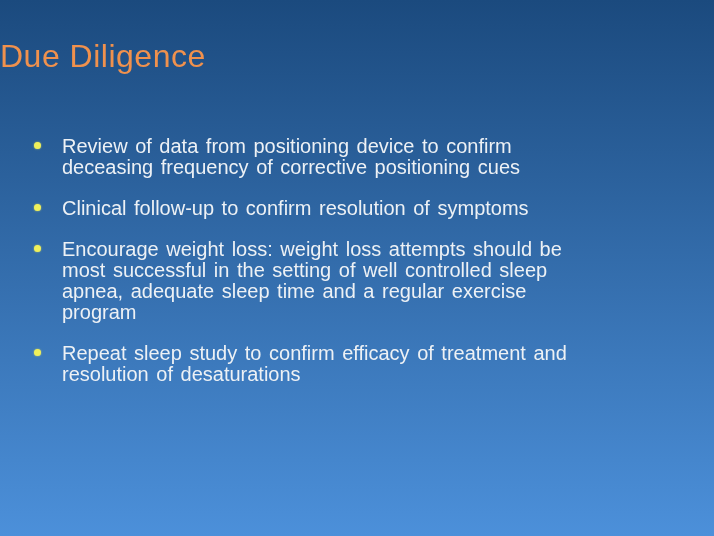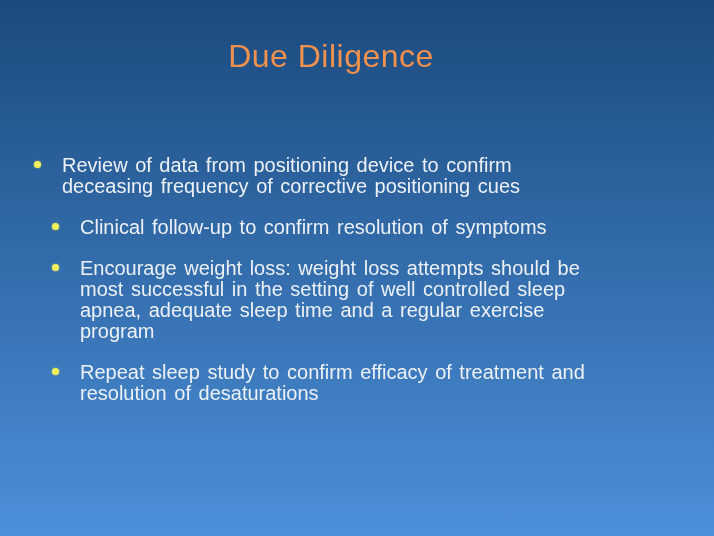--- a/index.html
+++ b/index.html
@@ -20,42 +20,41 @@
     width: 714px;
     height: 536px;
     background: linear-gradient(to bottom, var(--bg-top) 0%, var(--bg-bottom) 100%);
     overflow: hidden;
   }
   .slide-title {
     position: absolute;
     top: 35px;
     left: 0;
     right: 52px;
-    text-align: center;
+    text-align: left;
     font-size: 32px;
     line-height: 42px;
     font-weight: 400;
     color: var(--title-color);
     letter-spacing: 0.5px;
   }
   .bullet-list {
     position: absolute;
-    top: 155px;
+    top: 136px;
     left: 0;
     right: 8px;
     list-style: none;
   }
   .bullet-item {
     position: relative;
     padding-left: 62px;
     padding-right: 16px;
   }
   .bullet-item + .bullet-item {
     margin-top: 20px;
-    margin-left: 18px;
   }
   .bullet-marker {
     position: absolute;
     left: 34px;
     top: 6px;
     width: 7px;
     height: 7px;
     border-radius: 50%;
     background: var(--bullet-color);
     box-shadow: 0 0 2px rgba(240,241,91,0.7);

